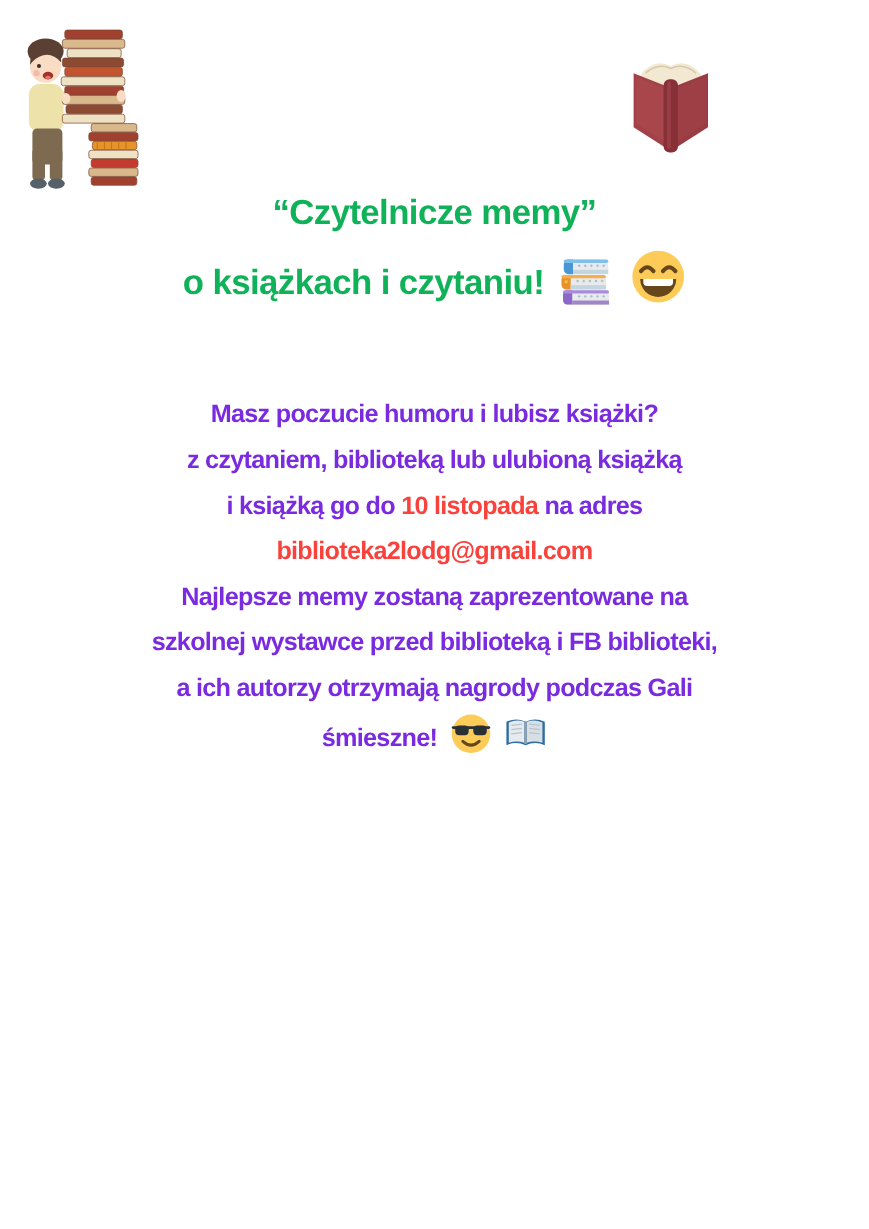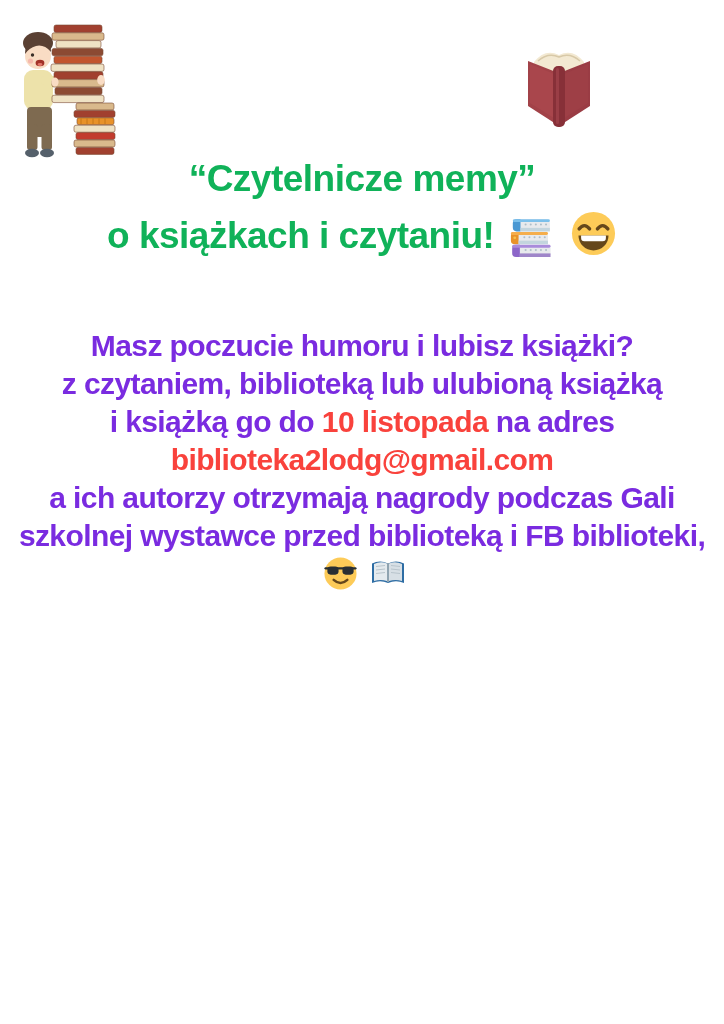--- a/index.html
+++ b/index.html
@@ -12,30 +12,30 @@
   }
   .poster { position: absolute; inset: 0; }
 
   .illus-boy   { position: absolute; left: 21px; top: 24px; width: 95px; height: 137px; }
   .illus-book  { position: absolute; left: 518px; top: 44px; width: 82px; height: 86px; }
 
   .title {
     position: absolute; top: 150px; left: 0; width: 724px;
     margin: 0; text-align: center;
     color: var(--title_green, #10B259);
-    font-size: 37px; font-weight: 700; line-height: 57px;
+    font-size: 29px; font-weight: 700; line-height: 57px;
     letter-spacing: -0.5px; white-space: nowrap;
   }
   .title .tline { display: block; }
 
   .bodytext {
     position: absolute; top: 327px; left: 0; width: 724px;
     text-align: center;
     color: var(--body_purple, #7A2BE0);
-    font-size: 30px; font-weight: 700; line-height: 38px;
+    font-size: 21px; font-weight: 700; line-height: 38px;
     letter-spacing: -0.6px; white-space: nowrap;
   }
   .line { display: block; }
   .red { color: var(--accent_red, #F9423C); }
 
   .emoji { display: inline-block; vertical-align: -9px; margin-left: 5px; }
   .emoji-sm { display: inline-block; vertical-align: -7px; margin-left: 5px; }
 </style>
 </head>
 <body>
@@ -162,23 +162,25 @@
         <path d="M8.5,19.5 L27.5,19.5 L27.5,21.5 A2.5,2.5 0 0 1 25,24 L11,24 A2.5,2.5 0 0 1 8.5,21.5 Z" fill="#FFFFFF"></path>
       </svg>
     </span>
   </h1>
 
   <div class="bodytext">
     <span class="line">Masz poczucie humoru i lubisz książki?</span>
     <span class="line">z czytaniem, biblioteką lub ulubioną książką</span>
     <span class="line"><span>i książką go do </span><span class="red">10 listopada</span><span> na adres</span></span>
     <span class="line red">biblioteka2lodg@gmail.com</span>
+    <span class="line">Najlepsze memy zostaną zaprezentowane na</span>
+    <span class="line">szkolnej wystawce przed biblioteką i FB biblioteki,</span>
     <span class="line">a ich autorzy otrzymają nagrody podczas Gali</span>
-    <span class="line">szkolnej wystawce przed biblioteką i FB biblioteki,</span>
     <span class="line">
+      <span>śmieszne!</span>
       
       <svg class="emoji-sm" width="35" height="35" viewBox="0 0 36 36" aria-hidden="true">
         <circle cx="18" cy="18" r="16.5" fill="#FDCB58"></circle>
         <rect x="1.5" y="11.5" width="33" height="2.4" rx="1.2" fill="#292F33"></rect>
         <rect x="4.5" y="10.8" width="11.5" height="8.4" rx="3.4" fill="#292F33"></rect>
         <rect x="20" y="10.8" width="11.5" height="8.4" rx="3.4" fill="#292F33"></rect>
         <path d="M11,24.5 Q18,31 25,24.5" fill="none" stroke="#65471B" stroke-width="2.6" stroke-linecap="round"></path>
       </svg>
       
       <svg class="emoji-sm" width="36" height="36" viewBox="0 0 36 36" aria-hidden="true">

